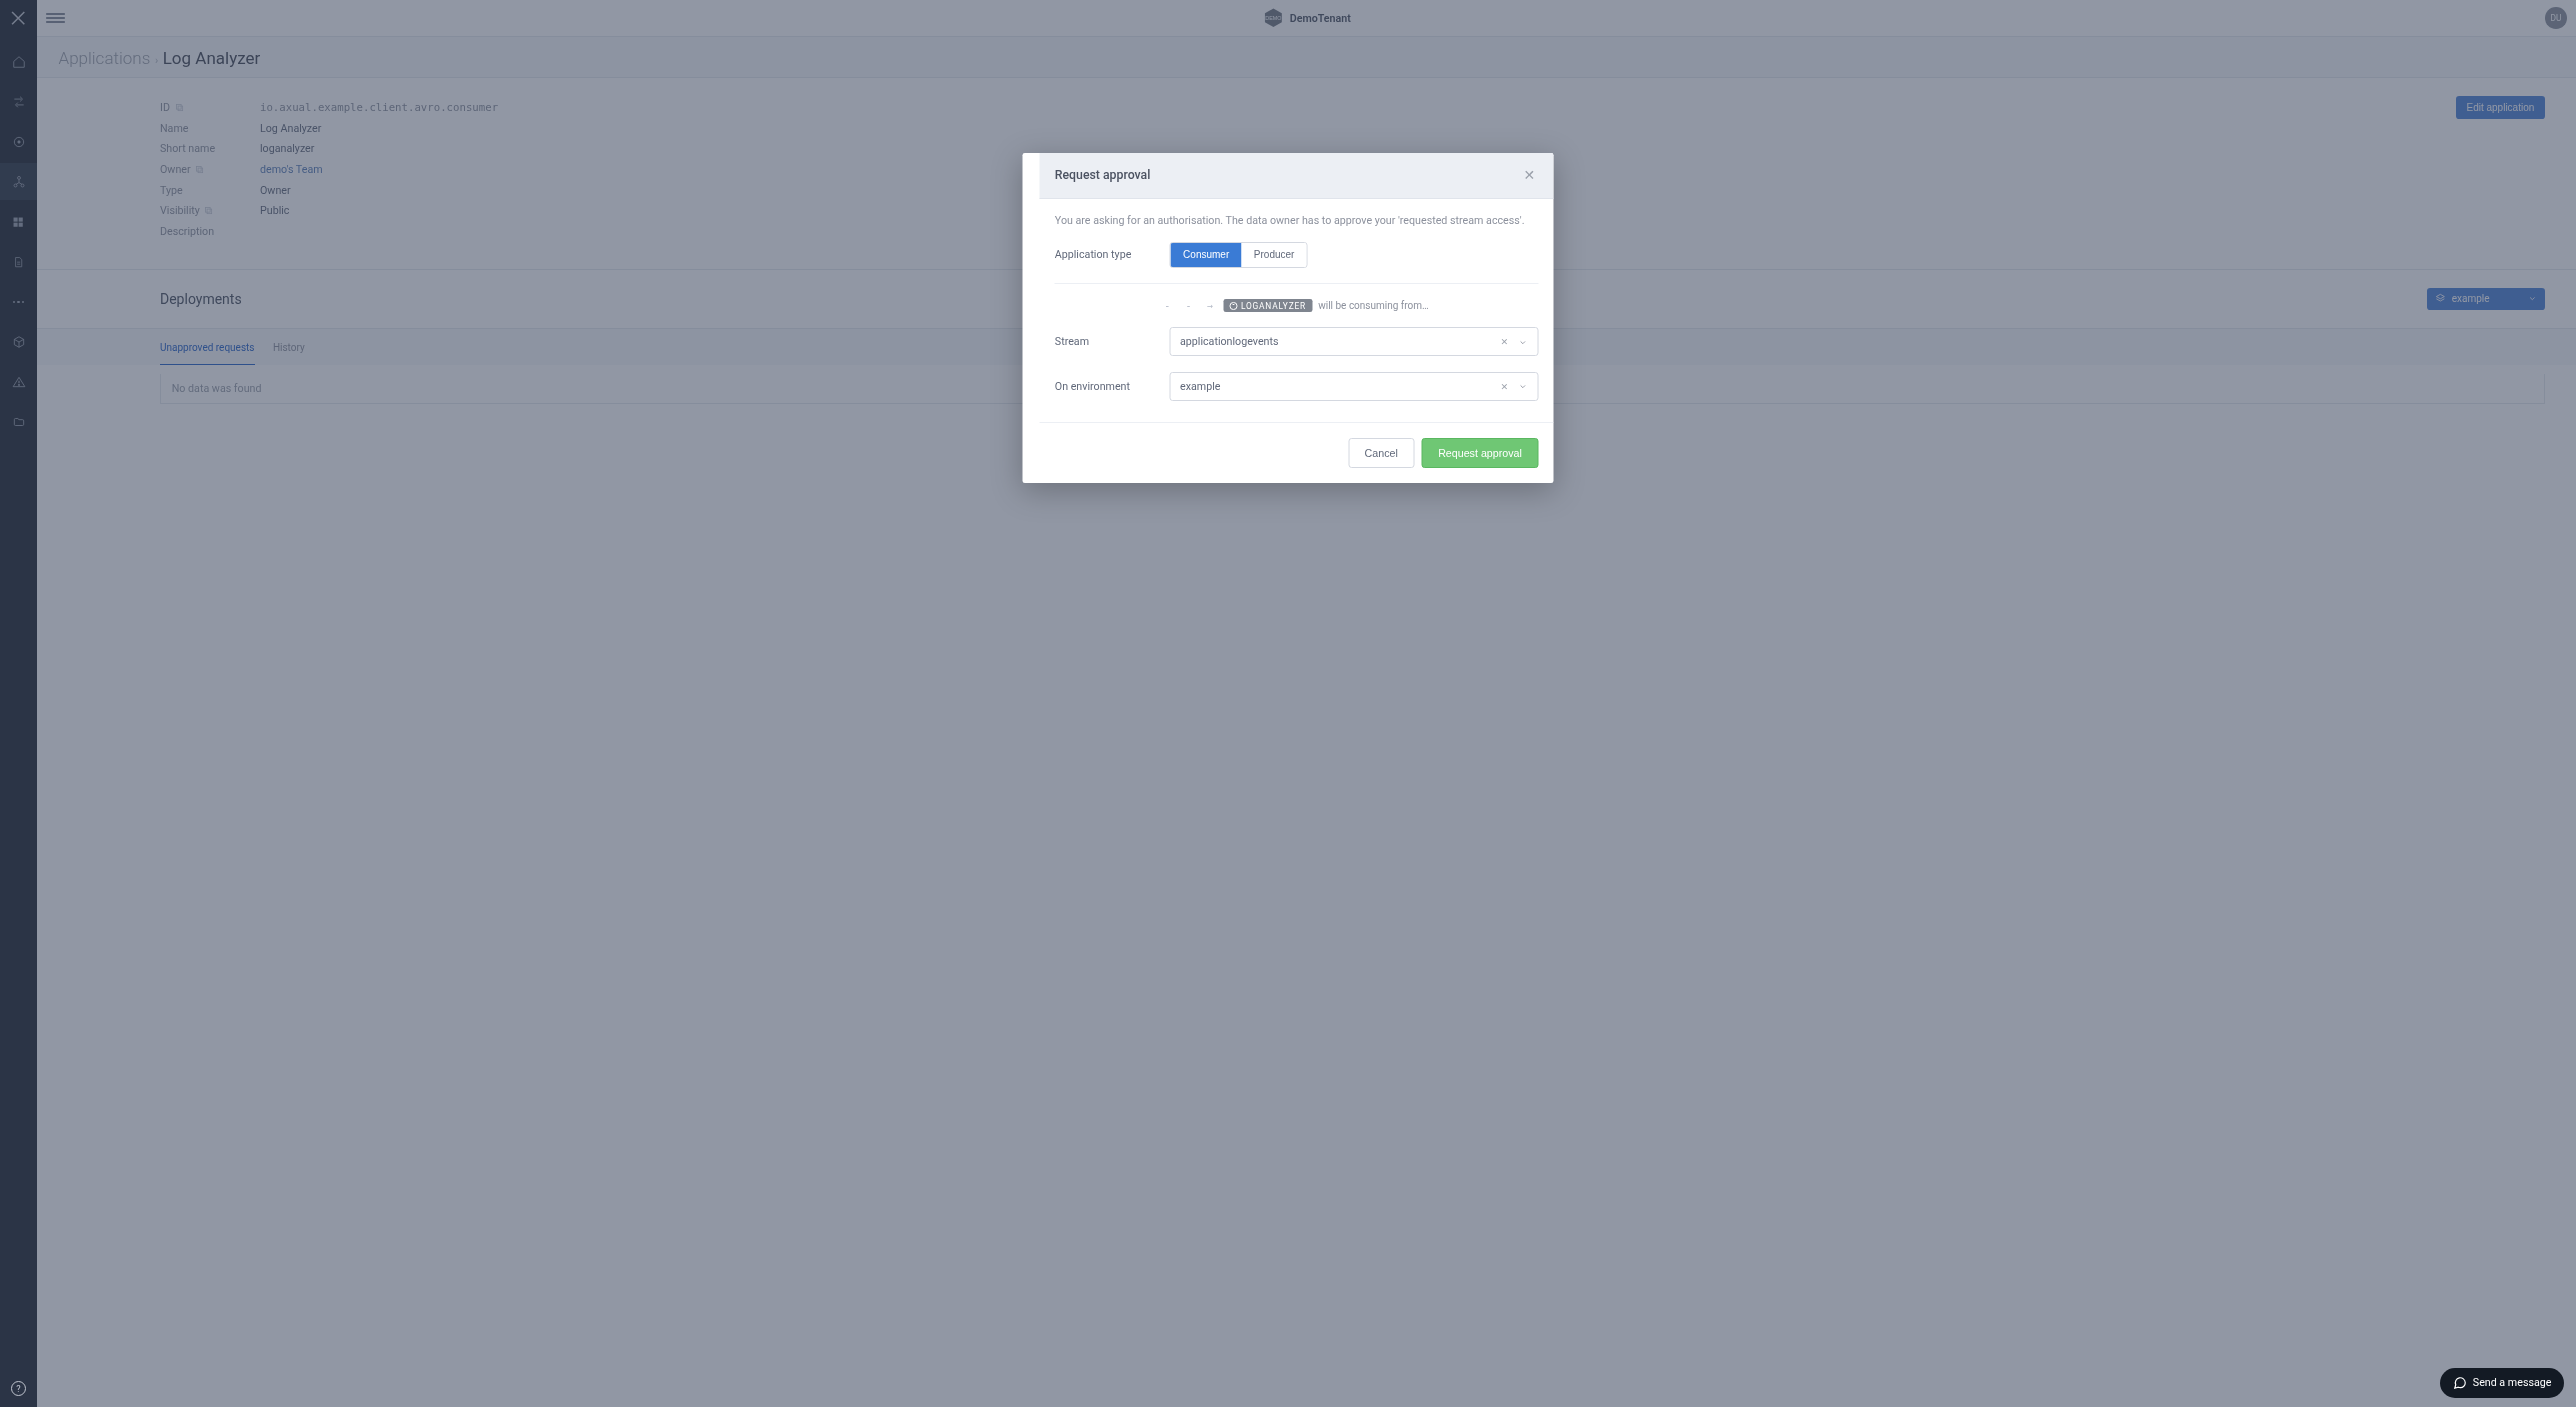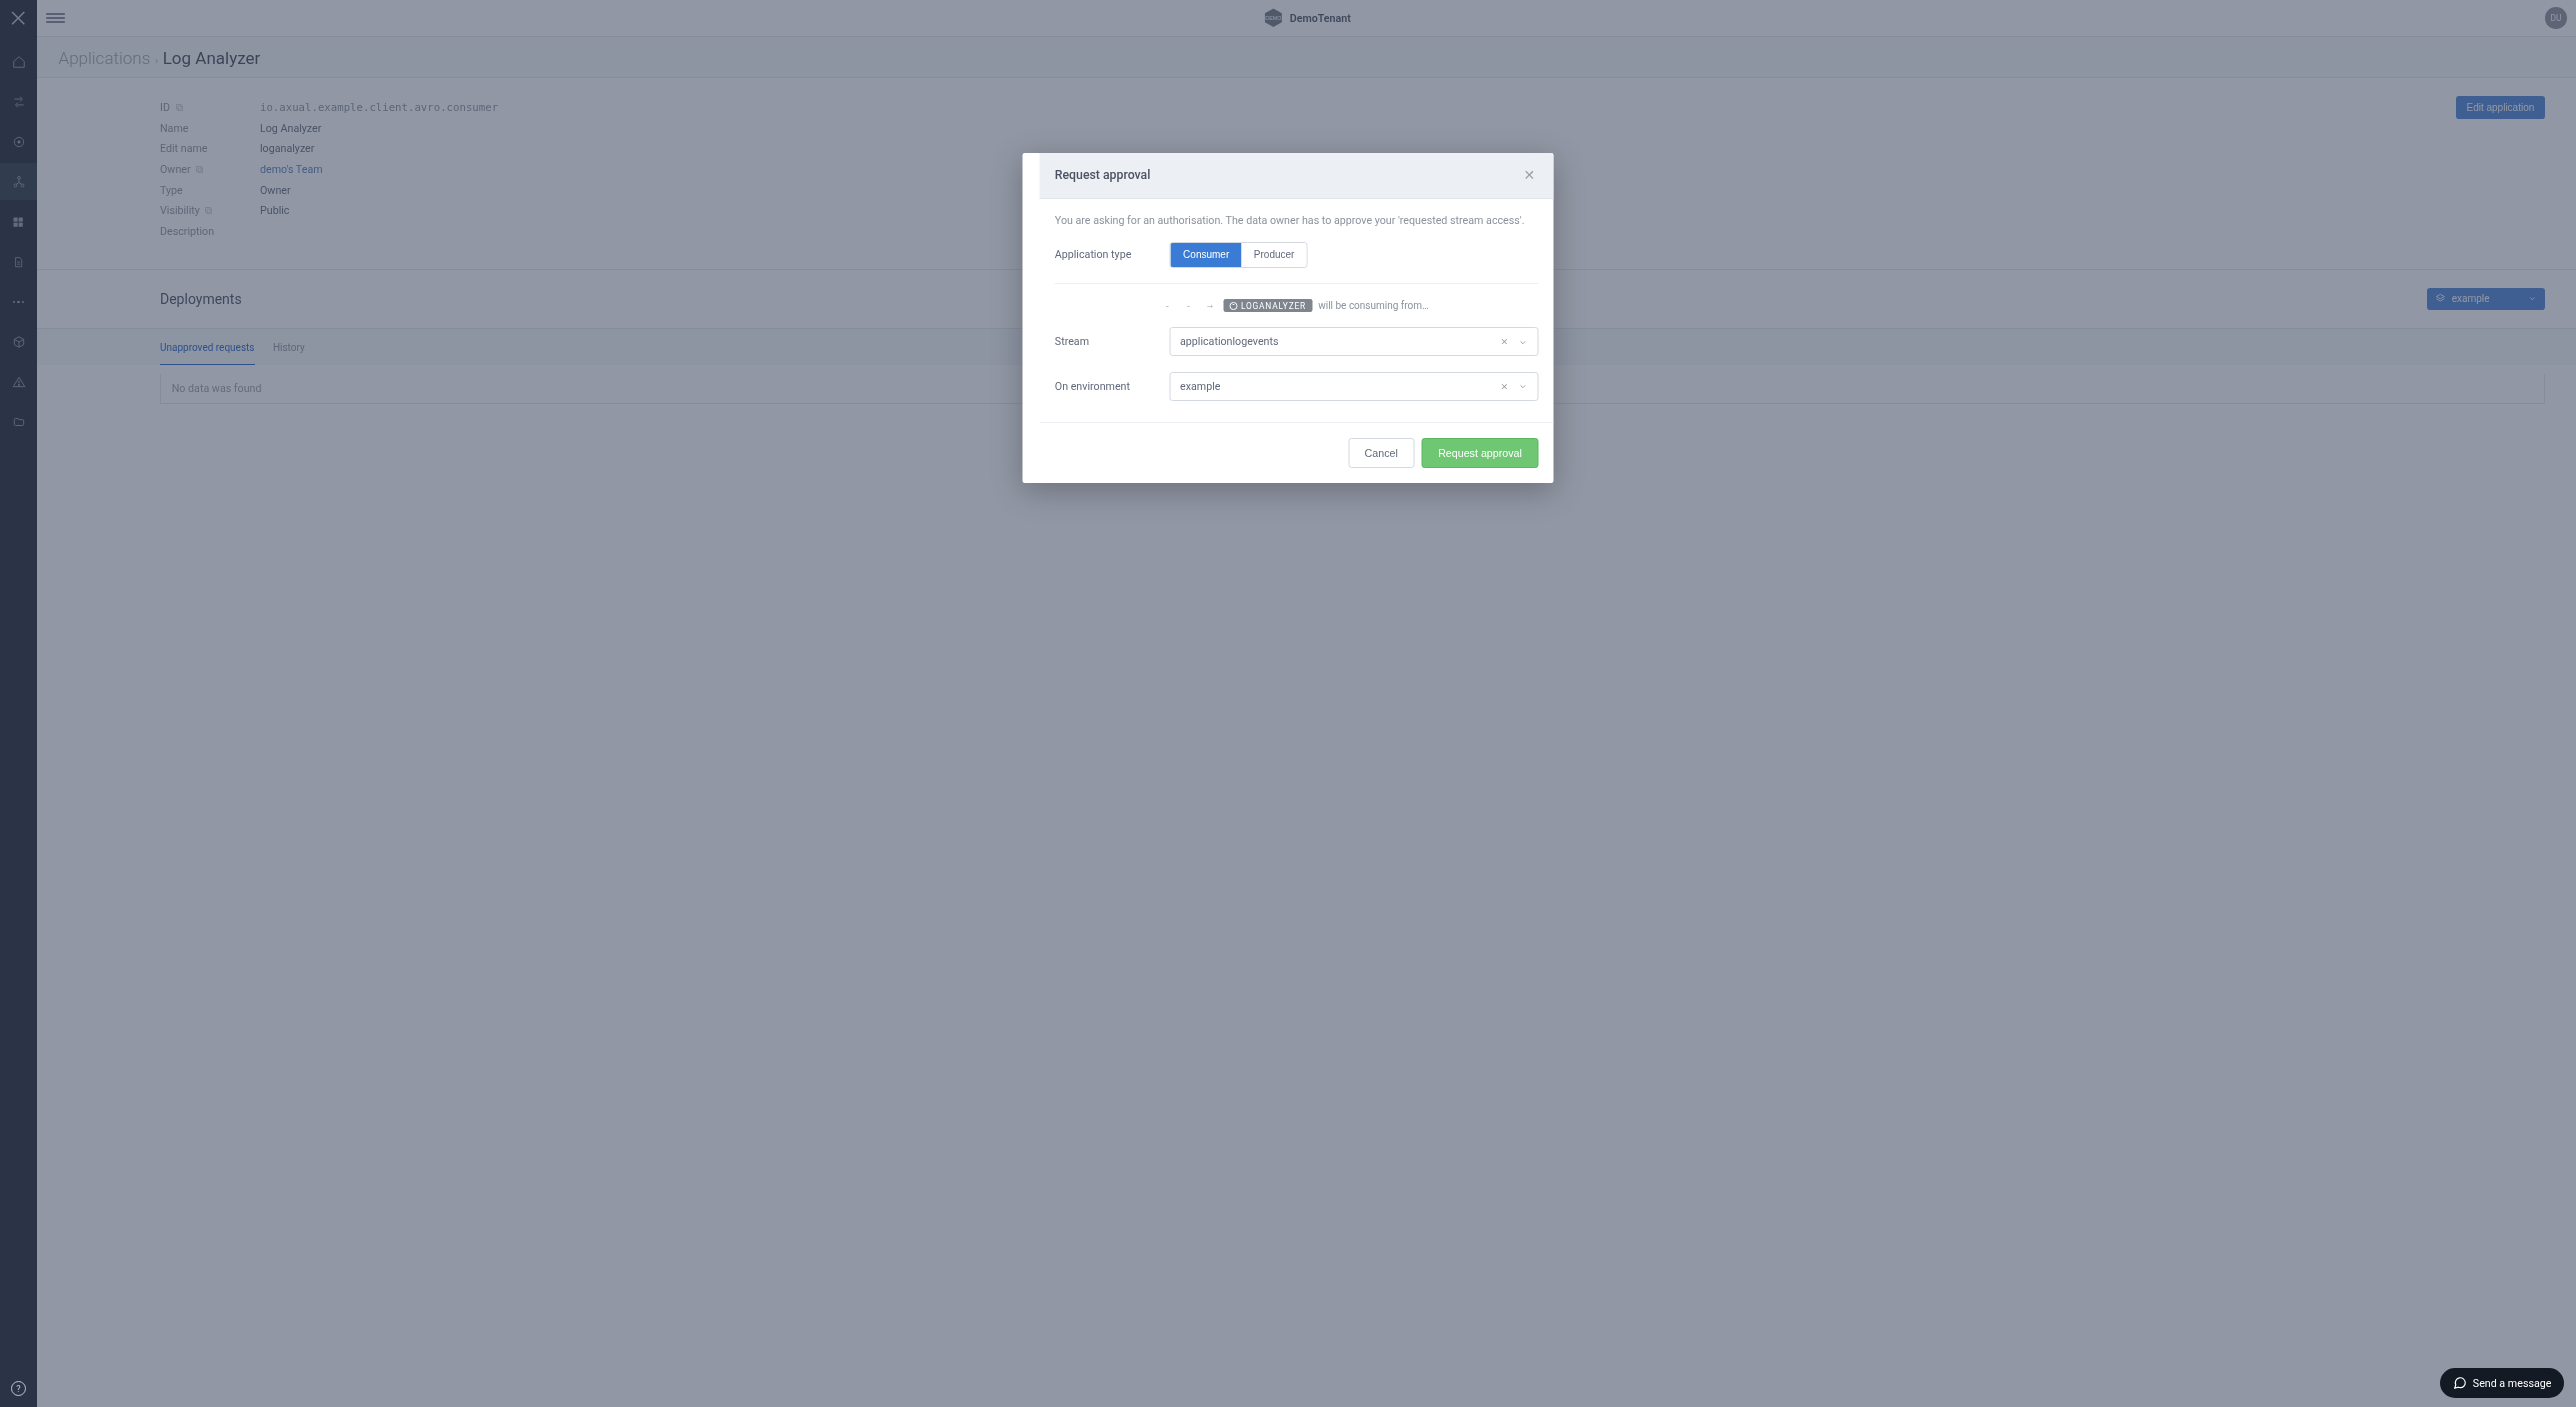--- a/index.html
+++ b/index.html
@@ -350,21 +350,21 @@
     display:flex; align-items:center; justify-content:center;
     z-index: 4;
   }
   .chat-widget {
     position:absolute;
     right:12.3px; bottom:9.2px;
     background:#131a24;
     color:#fff;
     padding:7.7px 12.3px;
     border-radius:15.3px;
-    display:flex; align-items:center; gap:6.1px;
+    display:flex; gap:6.1px;
     font-size:10.7px;
     z-index:6;
   }
   .chat-widget svg { width:14px; height:14px; }
 </style>
 </head>
 <body>
 
 <div class="app-frame">
   <div class="sidebar">
@@ -479,21 +479,21 @@
           <div class="kv-val code">io.axual.example.client.avro.consumer</div>
         </div>
         <div class="kv-row">
           <div class="kv-key">
               <span>Name</span>
             </div>
           <div class="kv-val">Log Analyzer</div>
         </div>
         <div class="kv-row">
           <div class="kv-key">
-              <span>Edit name</span>
+              <span>Short name</span>
             </div>
           <div class="kv-val">loganalyzer</div>
         </div>
         <div class="kv-row">
           <div class="kv-key">
               <span>Owner</span>
               <svg viewBox="0 0 24 24" fill="none" stroke="#c4c9d2" stroke-width="2">
                 <rect x="8" y="8" width="12" height="12"></rect>
                 <rect x="4" y="4" width="12" height="12"></rect>
               </svg>

